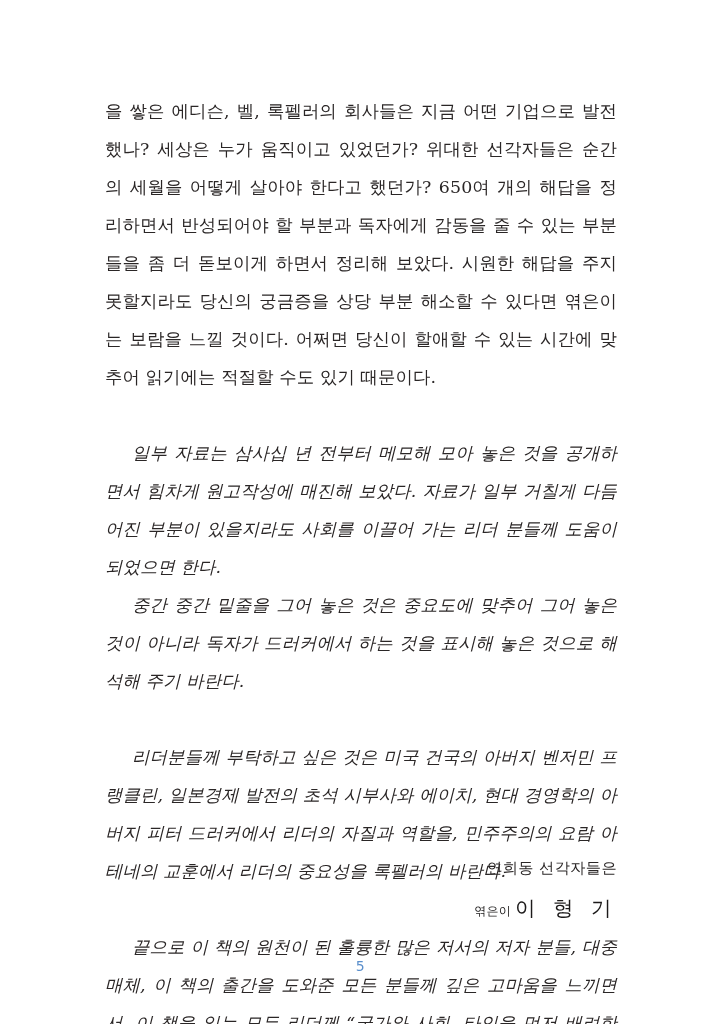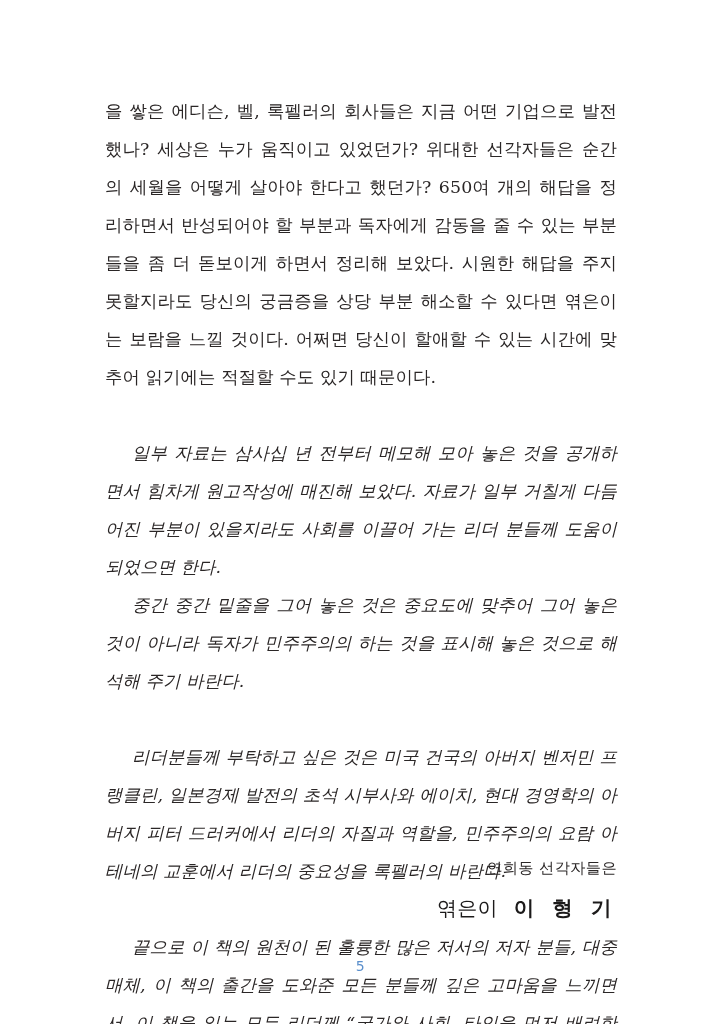--- a/index.html
+++ b/index.html
@@ -72,29 +72,29 @@
     top: 893px;
     left: 105px;
     width: 512px;
     text-align: right;
     line-height: 30px;
     color: #1c1a1a;
     white-space: nowrap;
   }
 
   .sig-author .role {
-    font-size: 20px;
+    font-size: 12px;
     letter-spacing: 0.2px;
   }
 
   .sig-author .name {
     font-size: 20.5px;
-    font-weight: 700;
+    font-weight: 400;
     letter-spacing: 5.5px;
-    margin-left: 16px;
+    margin-left: 4px;
   }
 
   .folio {
     position: absolute;
     top: 958px;
     left: 0;
     width: 721px;
     text-align: center;
     font-size: 14px;
     font-family: "DejaVu Sans", "Liberation Sans", sans-serif;
@@ -108,21 +108,21 @@
 <div class="page">
 
   <div class="content">
 
     <p class="para">을 쌓은 에디슨, 벨, 록펠러의 회사들은 지금 어떤 기업으로 발전했나? 세상은 누가 움직이고 있었던가? 위대한 선각자들은 순간의 세월을 어떻게 살아야 한다고 했던가? 650여 개의 해답을 정리하면서 반성되어야 할 부분과 독자에게 감동을 줄 수 있는 부분들을 좀 더 돋보이게 하면서 정리해 보았다. 시원한 해답을 주지 못할지라도 당신의 궁금증을 상당 부분 해소할 수 있다면 엮은이는 보람을 느낄 것이다. 어쩌면 당신이 할애할 수 있는 시간에 맞추어 읽기에는 적절할 수도 있기 때문이다.</p>
 
     <div class="gap-line"></div>
 
     <p class="para indent">일부 자료는 삼사십 년 전부터 메모해 모아 놓은 것을 공개하면서 힘차게 원고작성에 매진해 보았다. 자료가 일부 거칠게 다듬어진 부분이 있을지라도 사회를 이끌어 가는 리더 분들께 도움이 되었으면 한다.</p>
 
-    <p class="para indent">중간 중간 밑줄을 그어 놓은 것은 중요도에 맞추어 그어 놓은 것이 아니라 독자가 민주주의의 하는 것을 표시해 놓은 것으로 해석해 주기 바란다.</p>
+    <p class="para indent">중간 중간 밑줄을 그어 놓은 것은 중요도에 맞추어 그어 놓은 것이 아니라 독자가 드러커에서 하는 것을 표시해 놓은 것으로 해석해 주기 바란다.</p>
 
     <div class="gap-line"></div>
 
     <p class="para indent">리더분들께 부탁하고 싶은 것은 미국 건국의 아버지 벤저민 프랭클린, 일본경제 발전의 초석 시부사와 에이치, 현대 경영학의 아버지 피터 드러커에서 리더의 자질과 역할을, 민주주의의 요람 아테네의 교훈에서 리더의 중요성을 록펠러의 바란다.</p>
 
     <div class="gap-line"></div>
 
     <p class="para indent">끝으로 이 책의 원천이 된 훌륭한 많은 저서의 저자 분들, 대중 매체, 이 책의 출간을 도와준 모든 분들께 깊은 고마움을 느끼면서, 이 책을 읽는 모든 리더께 “국가와 사회, 타인을 먼저 배려한 사람들이 역사에서 빛을 발하고 있다.”고 말하고 싶다.</p>
 
   </div>

